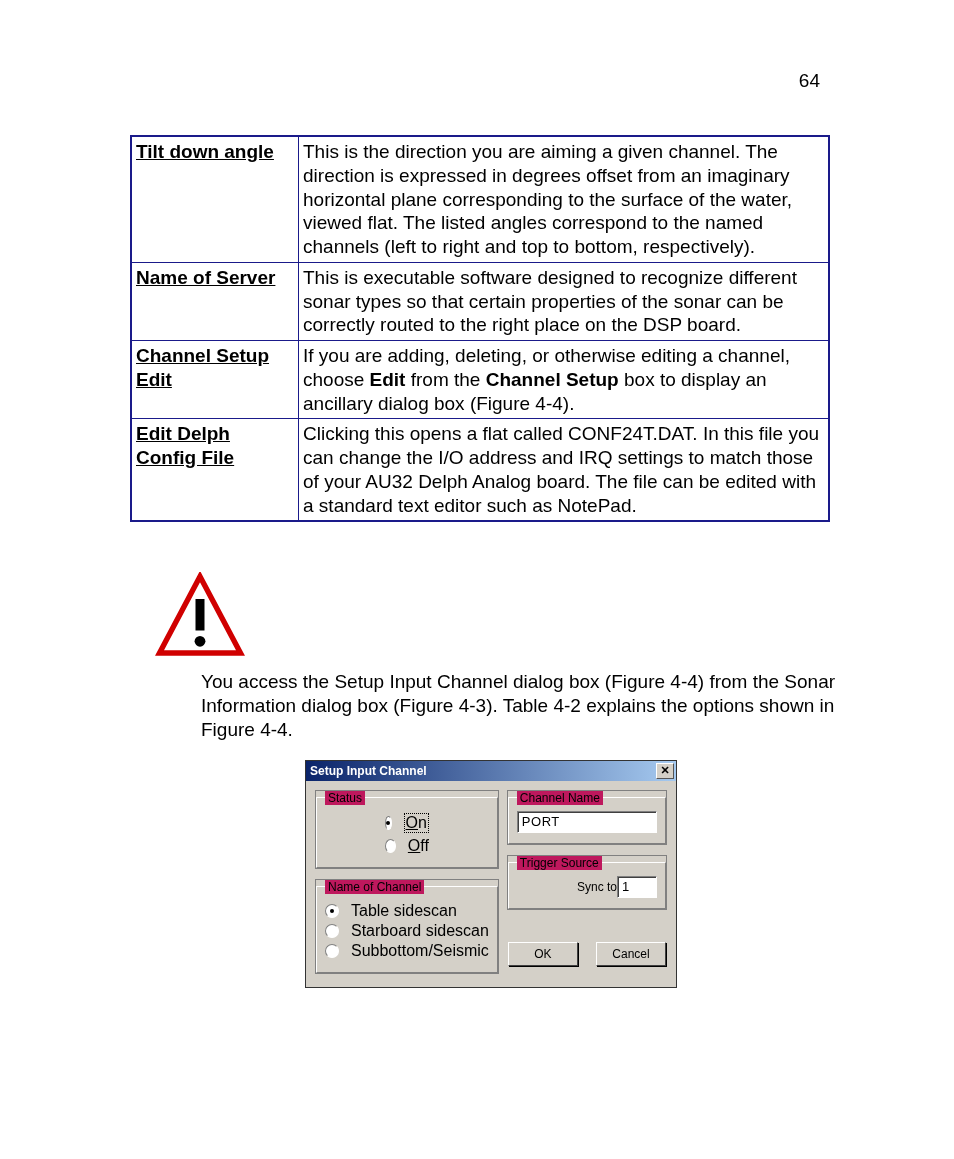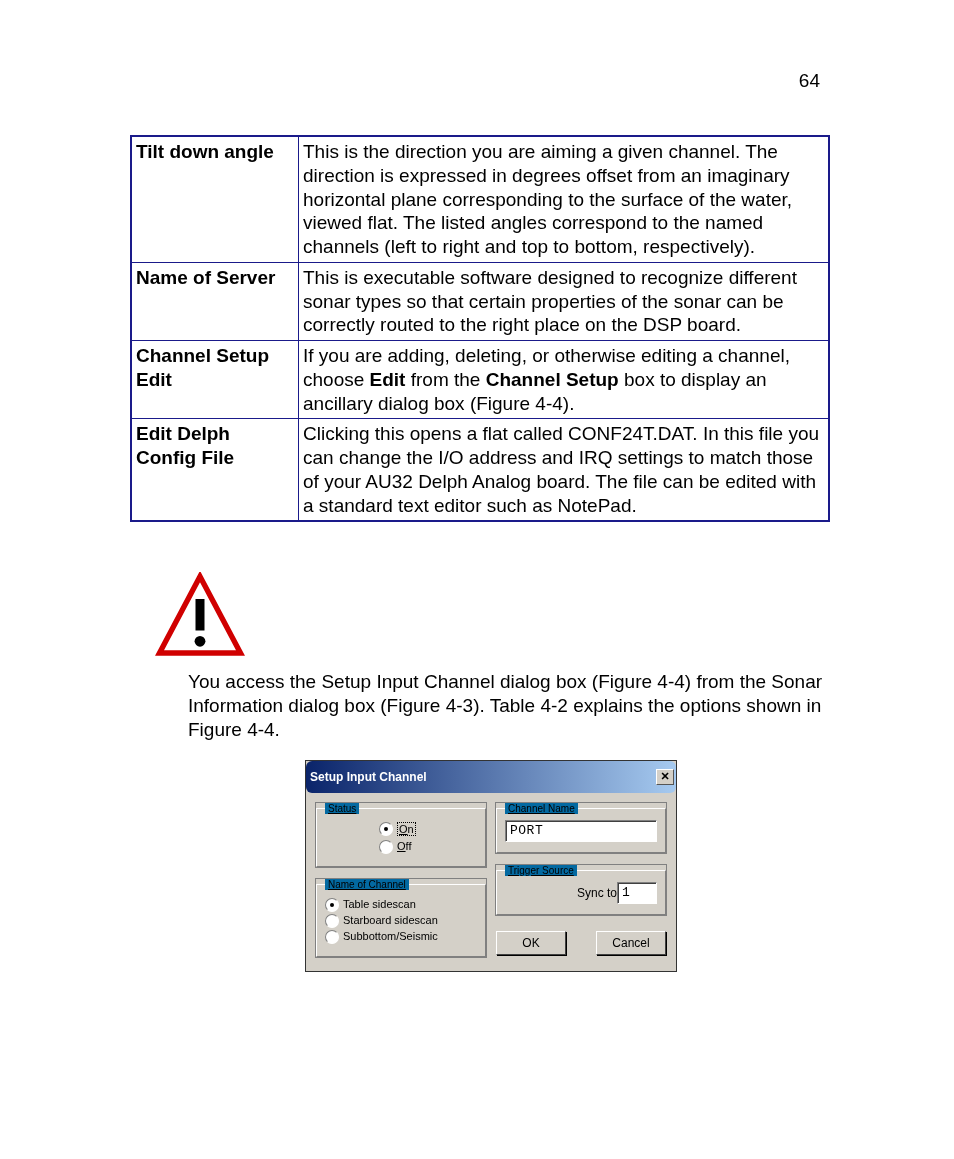--- a/index.html
+++ b/index.html
@@ -32,32 +32,33 @@
   }
   td {
     border: 1px solid #1a1a8a;
     padding: 3px 4px;
     vertical-align: top;
     line-height: 1.25;
   }
   td.label {
     font-weight: bold;
     width: 24%;
+    text-decoration: underline;
   }
   .bold-inline { font-weight: bold; }
   .warning-block {
     margin-top: 50px;
     margin-left: 25px;
   }
   .warning-icon {
     display: block;
     margin-bottom: 4px;
   }
   .intro-text {
-    margin-left: 33px;
+    margin-left: 46px;
     margin-top: 8px;
     line-height: 1.25;
     width: 640px;
   }
   
   .dialog-wrap {
     margin-top: 18px;
     margin-left: 150px;
     width: 370px;
     border: 1px solid #333;
@@ -65,23 +66,22 @@
     font-family: Tahoma, Arial, sans-serif;
     font-size: 12px;
   }
   .titlebar {
     display: flex;
     align-items: center;
     justify-content: space-between;
     background: linear-gradient(to right, #0a246a, #a6caf0);
     color: #fff;
     font-weight: bold;
-    height: 32px;
+    height: 20px;
     padding-left: 4px;
-    border-radius: 6px;
   }
   .close-btn {
     width: 16px;
     height: 14px;
     background: #d4d0c8;
     border: 1px solid #fff;
     border-right-color: #555;
     border-bottom-color: #555;
     color: #000;
     font-family: Arial, sans-serif;
@@ -106,30 +106,29 @@
     border: 1px solid #808080;
     border-left-color: #fff;
     border-top-color: #fff;
     outline: 1px solid #808080;
     margin: 0;
     padding: 6px 8px 10px 8px;
     position: relative;
   }
   fieldset legend {
     padding: 0 3px;
-    background: #0369a1;
-    font-size: 10px;
-    text-decoration: underline;
+    background: #be185d;
+    font-size: 12px;
   }
   .radio-row {
     display: flex;
-    align-items: flex-start;
-    gap: 4px;
+    align-items: center;
+    gap: 12px;
     margin: 2px 0;
-    font-size: 11px;
+    font-size: 16px;
   }
   .radio-dot {
     width: 12px; height: 12px;
     border-radius: 50%;
     background: #fff;
     border: 1px solid #808080;
     border-right-color: #fff;
     border-bottom-color: #fff;
     display: inline-flex;
     align-items: center;
@@ -143,21 +142,21 @@
   }
   .text-input {
     background: #fff;
     border: 1px solid #808080;
     border-right-color: #fff;
     border-bottom-color: #fff;
     box-shadow: inset 1px 1px 0 #404040;
     height: 20px;
     line-height: 20px;
     padding: 0 4px;
-    font-family: Liberation Mono, monospace;
+    font-family: Liberation Sans, sans-serif;
     font-size: 13px;
     letter-spacing: 0.5px;
   }
   .sync-row {
     display: flex;
     align-items: center;
     justify-content: flex-end;
   }
   .sync-row .text-input { width: 30px; }
   .btn {
@@ -169,21 +168,21 @@
     width: 68px;
     height: 22px;
     text-align: center;
     line-height: 22px;
     font-size: 12px;
   }
   .button-row {
     display: flex;
     justify-content: space-between;
     gap: 10px;
-    margin-top: 4px;
+    margin-top: 21px;
   }
   .status-inner {
     display: flex;
     flex-direction: column;
     align-items: center;
   }
   .status-inner .radio-row { width: 44px; }
   .underlined-first::first-letter { text-decoration: underline; }
   .dashed-focus {
     border: 1px dotted #000;

